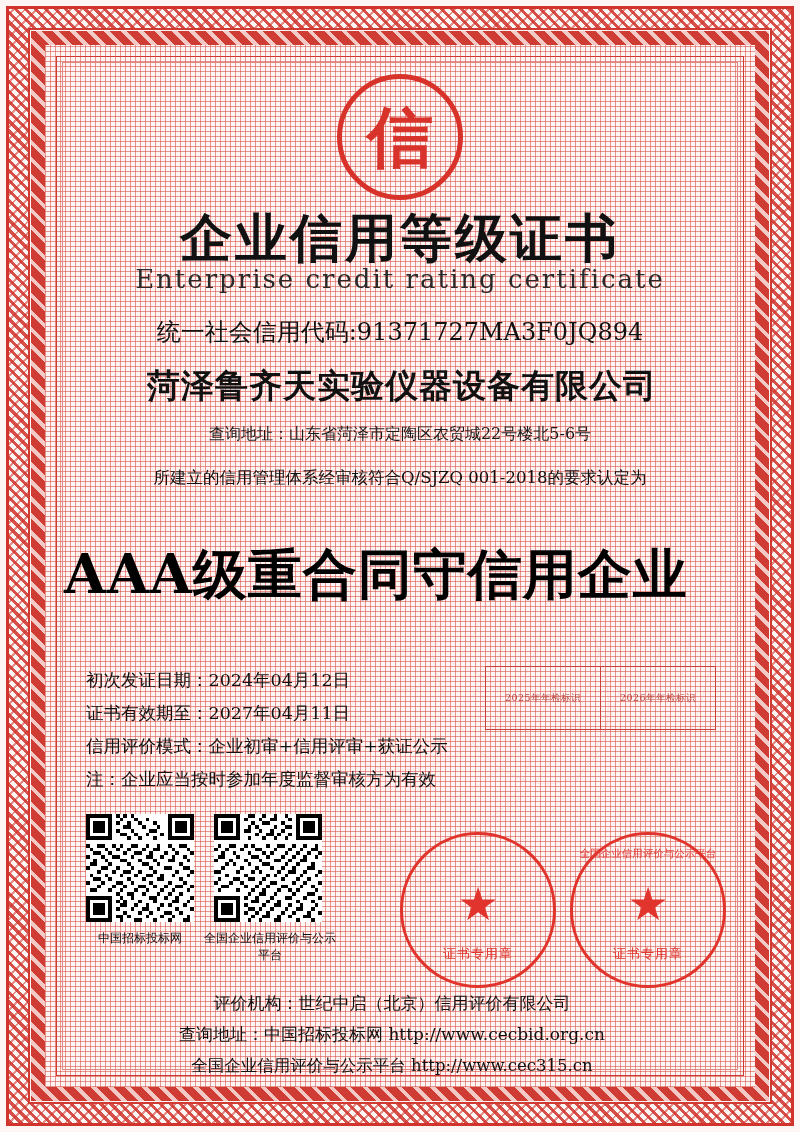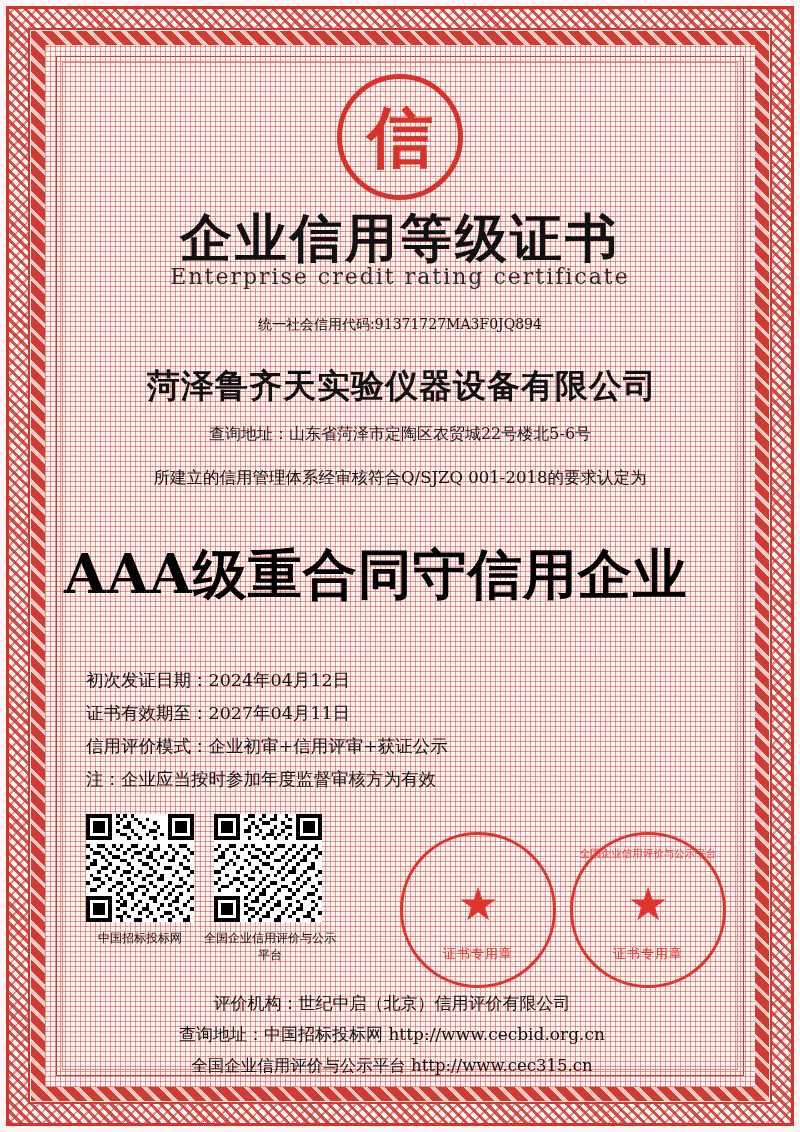--- a/index.html
+++ b/index.html
@@ -81,25 +81,25 @@
   .title-cn{
     position:absolute;left:0;right:0;top:140px;
     text-align:center;
     font-family:"DejaVu Serif","Liberation Serif",serif;
     font-size:52px;font-weight:700;letter-spacing:3px;color:#111;
   }
   .title-en{
     position:absolute;left:0;right:0;top:200px;
     text-align:center;
     font-family:"DejaVu Serif","Liberation Serif",serif;
-    font-size:22px;letter-spacing:2px;color:#2a2a2a;
+    font-size:26px;letter-spacing:2px;color:#2a2a2a;
   }
   .code{
     position:absolute;left:0;right:0;top:252px;
-    text-align:center;font-size:14px;color:#111;
+    text-align:center;font-size:24px;color:#111;
     font-family:"DejaVu Serif","Liberation Serif",serif;
   }
   .company{
     position:absolute;left:4px;right:0;top:300px;
     text-align:center;font-size:33px;font-weight:700;color:#111;
     font-family:"DejaVu Serif","Liberation Serif",serif;letter-spacing:1px;
   }
   .address{
     position:absolute;left:0;right:0;top:360px;
     text-align:center;font-size:16px;color:#1a1a1a;
@@ -231,20 +231,24 @@
         <span class="k">证书有效期至：</span><span>2027年04月11日</span>
       </div>
       <div class="row">
         <span class="k">信用评价模式：</span><span>企业初审+信用评审+获证公示</span>
       </div>
       <div class="row">
         <span class="k">注：</span><span>企业应当按时参加年度监督审核方为有效</span>
       </div>
     </div>
 
+    <div class="stamp-boxes">
+      <div class="stamp-box">2025年年检标识</div>
+      <div class="stamp-box">2026年年检标识</div>
+    </div>
 
     <svg class="qr q1" viewBox="0 0 29 29" shape-rendering="crispEdges">
       <rect width="29" height="29" fill="#fff"></rect>
       <g fill="#000">
         <rect x="0" y="0" width="7" height="1"></rect>
           <rect x="0" y="6" width="7" height="1"></rect>
         <rect x="0" y="0" width="1" height="7"></rect>
           <rect x="6" y="0" width="1" height="7"></rect>
         <rect x="2" y="2" width="3" height="3"></rect>
         <rect x="22" y="0" width="7" height="1"></rect>

